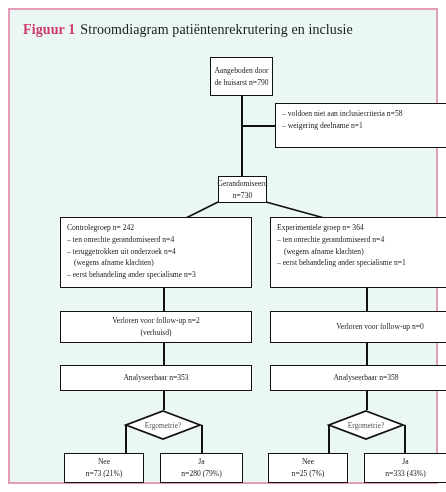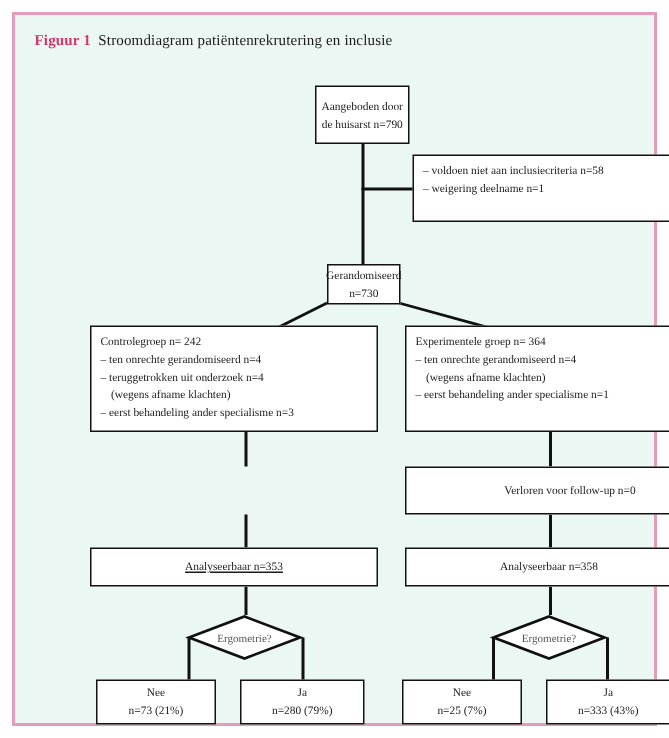--- a/index.html
+++ b/index.html
@@ -22,21 +22,21 @@
     height: 476px;
     border: 2px solid #e39cba;
     background: #eaf7f3;
     box-sizing: border-box;
   }
 
   .figure-caption {
     position: absolute;
     left: 13px;
     top: 12px;
-    font-size: 10px;
+    font-size: 14px;
     white-space: nowrap;
     letter-spacing: .1px;
   }
   .caption-label {
     color: #cf3a6b;
     font-weight: bold;
   }
   .caption-text {
     color: #1b1b1b;
     margin-left: 5px;
@@ -173,26 +173,30 @@
       <div class="line">– eerst behandeling ander specialisme n=3</div>
     </div>
 
     <div class="node listbox" style="left:224px; top:207px; width:192px; height:71px;">
       <div class="line">Experimentele groep n= 364</div>
       <div class="line">– ten onrechte gerandomiseerd n=4</div>
       <div class="line indent">(wegens afname klachten)</div>
       <div class="line">– eerst behandeling ander specialisme n=1</div>
     </div>
 
+    <div class="node center" style="left:14px; top:301px; width:192px; height:32px;">
+      <div class="line">Verloren voor follow-up n=2</div>
+      <div class="line">(verhuisd)</div>
+    </div>
 
     <div class="node center" style="left:224px; top:301px; width:192px; height:32px;padding-left:28px;">
       <div class="line">Verloren voor follow-up n=0</div>
     </div>
 
-    <div class="node center" style="left:14px; top:355px; width:192px; height:26px;text-decoration:underline;">
+    <div class="node center" style="left:14px; top:355px; width:192px; height:26px;">
       <div class="line">Analyseerbaar n=353</div>
     </div>
 
     <div class="node center" style="left:224px; top:355px; width:192px; height:26px;">
       <div class="line">Analyseerbaar n=358</div>
     </div>
 
     <div class="diamond-wrap" style="left:79px; top:400px;">
       <svg width="76" height="30" viewBox="0 0 76 30">
         <polygon points="38,1 75,15 38,29 1,15"></polygon>

